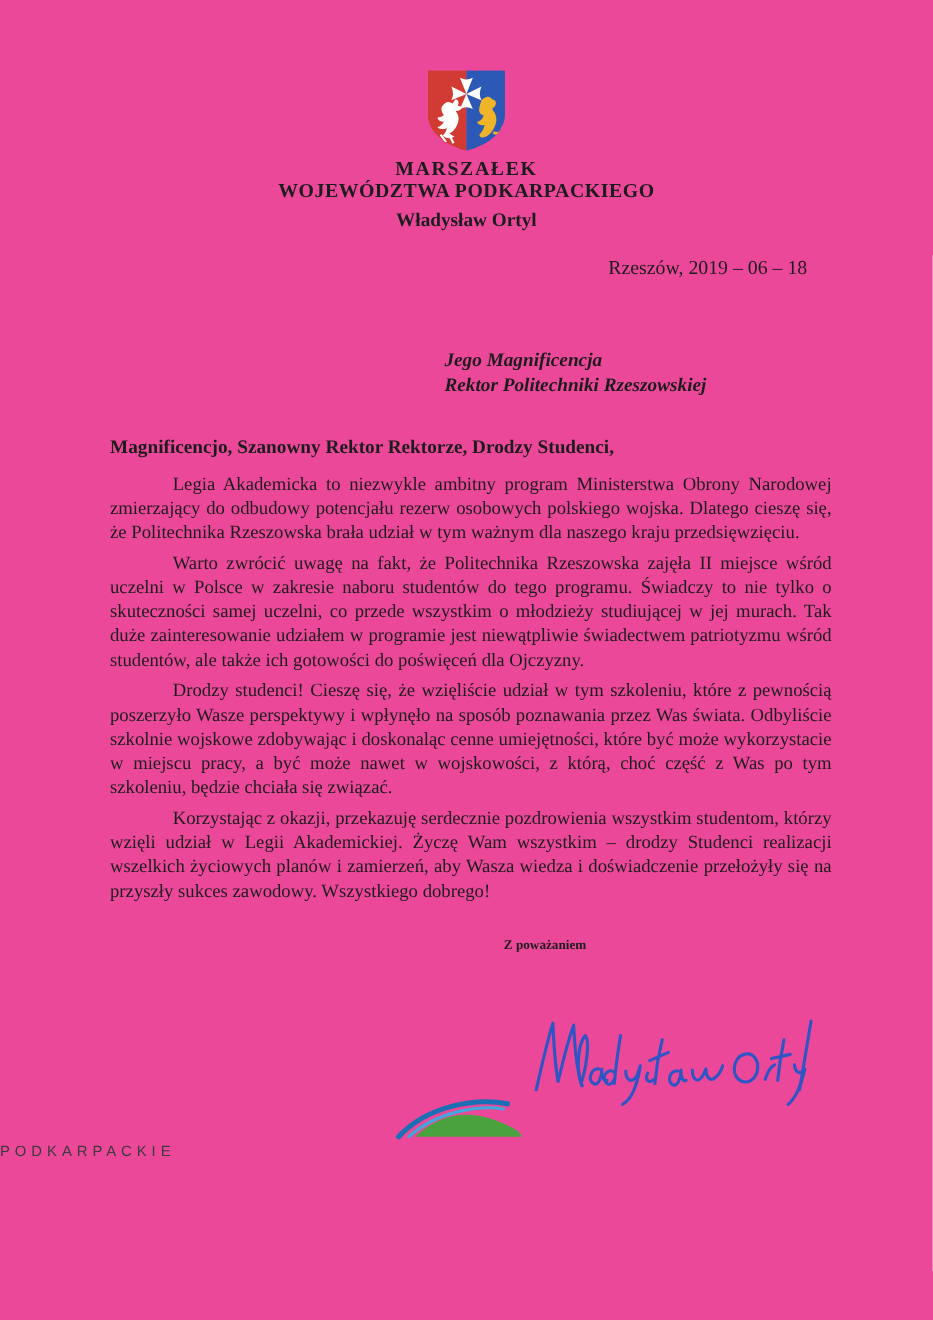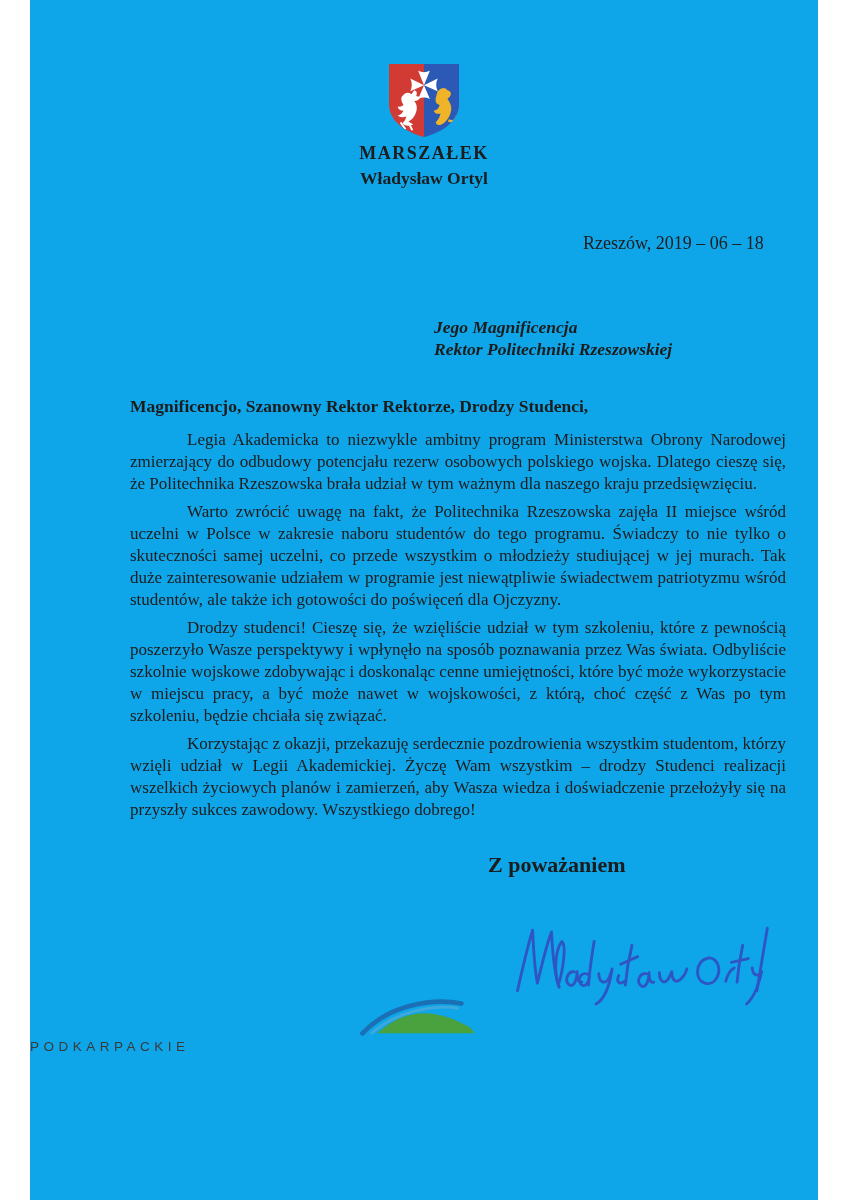--- a/index.html
+++ b/index.html
@@ -1,40 +1,40 @@
 <!DOCTYPE html>
 <html><head>
 <meta charset="utf-8">
 <style>
   * { margin:0; padding:0; box-sizing:border-box; }
   html,body { background:#ffffff; }
   .page {
     position:relative;
-    width:788px; height:1200px;
+    width:848px; height:1200px;
     margin:0 auto;
-    background:#0ea5e9;
+    background:#ec4899;
     font-family:"Liberation Serif", serif;
     color:#1c1c1c;
     overflow:hidden;
     padding-left:12px;
   }
   .crest { position:absolute; top:60px; left:50%; transform:translateX(-50%); }
   .letterhead-text { position:absolute; top:143px; left:0; width:100%; text-align:center; }
   .lh-line1 { font-size:18px; font-weight:bold; letter-spacing:1.5px; line-height:20px; }
   .lh-line2 { font-size:18px; font-weight:bold; letter-spacing:0.5px; line-height:21px; }
   .lh-name  { font-size:17.5px; font-weight:bold; margin-top:5px; }
   .date-line { position:absolute; top:233px; left:553px; font-size:18px; }
   .addressee { position:absolute; top:316px; left:404px; font-size:17.5px; font-weight:bold; line-height:22px;font-style:italic; }
   .salutation { position:absolute; top:396px; left:100px; font-size:17.5px; font-weight:bold; }
   .body-text {
     position:absolute; top:429px; left:100px; width:656px;
     font-size:17px; line-height:21.8px; text-align:justify;
   }
   .body-text p { text-indent:57px; margin-bottom:7px; }
-  .valediction { position:absolute; top:852px; left:458px; font-size:22px; font-weight:bold; }
+  .valediction { position:absolute; top:852px; left:458px; font-size:12px; font-weight:bold; }
   .signature { position:absolute; top:918px; left:478px; }
   .logo-block { position:absolute; top:996px; left:0; width:100%; }
   .logo-mark { display:block; margin:0 auto; }
   .logo-wordmark {
     font-family:"Liberation Sans", sans-serif;
     font-size:13.5px; letter-spacing:4.5px; color:#3a3a3a; font-weight:500;
     margin-top:1px;
   }
   .footer { position:absolute; top:1100px; left:0; width:100%; text-align:center; font-size:14.5px; line-height:20px; color:#111; }
 </style>
@@ -69,20 +69,21 @@
         <g>
           <path d="M59,32 q6,-6 10,-1 q5,1 3,6 l-3,3 q6,7 3,15 q-3,8 -9,11 q-5,2 -6,-2 q4,-4 5,-9 q-6,1 -7,-3 q5,-1 6,-6 q-5,-1 -4,-7 q1,-4 2,-7 z" fill="#f0b429"></path>
           <path d="M70,62 q7,3 9,-5" stroke="#f0b429" stroke-width="2.5" fill="none"></path>
         </g>
       </g>
     </svg>
   </div>
 
   <div class="letterhead-text">
     <div class="lh-line1">MARSZAŁEK</div>
+    <div class="lh-line2">WOJEWÓDZTWA PODKARPACKIEGO</div>
     <div class="lh-name">Władysław Ortyl</div>
   </div>
 
   <div class="date-line">Rzeszów, 2019 – 06 – 18</div>
 
   <div class="addressee">
     <div>Jego Magnificencja</div>
     <div>Rektor Politechniki Rzeszowskiej</div>
   </div>
 

